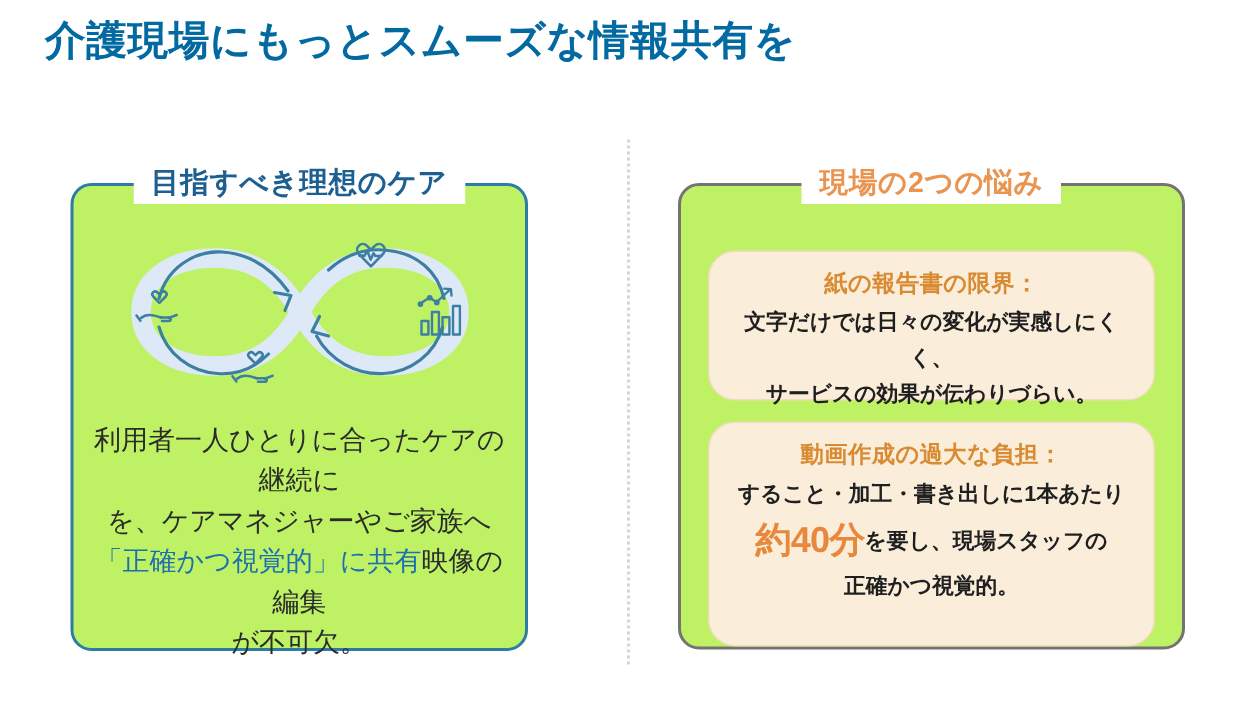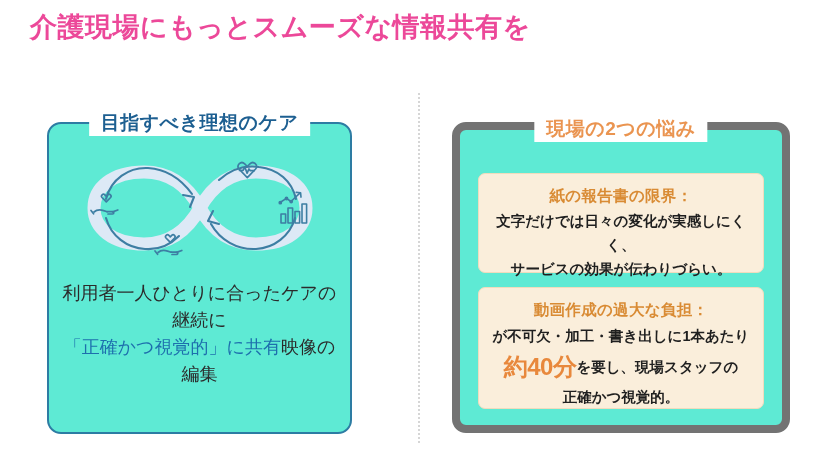--- a/index.html
+++ b/index.html
@@ -18,54 +18,54 @@
   }
 
   
   .page-title {
     position: absolute;
     left: 30px;
     top: 9px;
     font-size: 27px;
     font-weight: bold;
     letter-spacing: 0.5px;
-    color: #ec4899;
+    color: #0369a1;
     white-space: nowrap;
   }
 
   
   .divider {
     position: absolute;
     left: 418px;
     top: 93px;
     width: 0;
     height: 350px;
     border-left: 2px dotted #d6d6d6;
   }
 
   
   .card {
     position: absolute;
     box-sizing: border-box;
     border-radius: 14px;
-    background: #5eead4;
+    background: #bef264;
   }
   .card-left {
     left: 47px;
     top: 122px;
     width: 305px;
     height: 312px;
     border: 2px solid #2d7ca3;
   }
   .card-right {
     left: 452px;
     top: 122px;
     width: 338px;
     height: 311px;
-    border: 8px solid #737373;
+    border: 2px solid #737373;
   }
 
   
   .card-title {
     position: absolute;
     top: -14px;
     left: 50%;
     transform: translateX(-50%);
     background: #ffffff;
     padding: 0 12px;
@@ -107,26 +107,26 @@
   }
 
   
   .problem-box {
     position: absolute;
     box-sizing: border-box;
     left: 18px;
     right: 18px;
     background: #faeedb;
     border: 1px solid #f0dcbd;
-    border-radius: 7px;
+    border-radius: 18px;
     text-align: center;
     padding: 10px 10px 11px;
   }
   .problem-box.one { top: 43px;  height: 100px; }
-  .problem-box.two { top: 157px; height: 122px; }
+  .problem-box.two { top: 157px; height: 150px; }
 
   .problem-heading {
     font-size: 15.5px;
     font-weight: bold;
     color: #d98b34;
     line-height: 24px;
     letter-spacing: 0.3px;
   }
   .problem-text {
     font-size: 14.5px;
@@ -235,37 +235,39 @@
         <circle cx="198.3" cy="52.7" r="1.1"></circle>
         <circle cx="204.5" cy="48.5" r="1.1"></circle>
         <circle cx="209.2" cy="51.6" r="1.1"></circle>
         <path d="M214.2 42.4 l 4.4 0.4 0.4 4.3"></path>
       </g>
     </svg>
   </div>
 
   <div class="left-body">
     <span class="flow-line">利用者一人ひとりに合ったケアの継続に</span>
+    <span class="flow-line">を、ケアマネジャーやご家族へ</span>
     <span class="flow-line"><span class="hl">「正確かつ視覚的」に共有</span><span>映像の編集</span></span>
+    <span class="flow-line">が不可欠。</span>
   </div>
 </div>
 
 <div class="card card-right">
 
   <div class="card-title">現場の2つの悩み</div>
 
   <div class="problem-box one">
     <div class="problem-heading">紙の報告書の限界：</div>
     <div class="problem-text">
       <span class="flow-line">文字だけでは日々の変化が実感しにくく、</span>
       <span class="flow-line">サービスの効果が伝わりづらい。</span>
     </div>
   </div>
 
   <div class="problem-box two">
     <div class="problem-heading">動画作成の過大な負担：</div>
     <div class="problem-text two-lines">
-      <span class="flow-line">が不可欠・加工・書き出しに1本あたり</span>
+      <span class="flow-line">すること・加工・書き出しに1本あたり</span>
       <span class="flow-line"><span class="big-figure">約40分</span><span>を要し、現場スタッフの</span></span>
       <span class="flow-line">正確かつ視覚的。</span>
     </div>
   </div>
 </div>
 
 </body></html>

